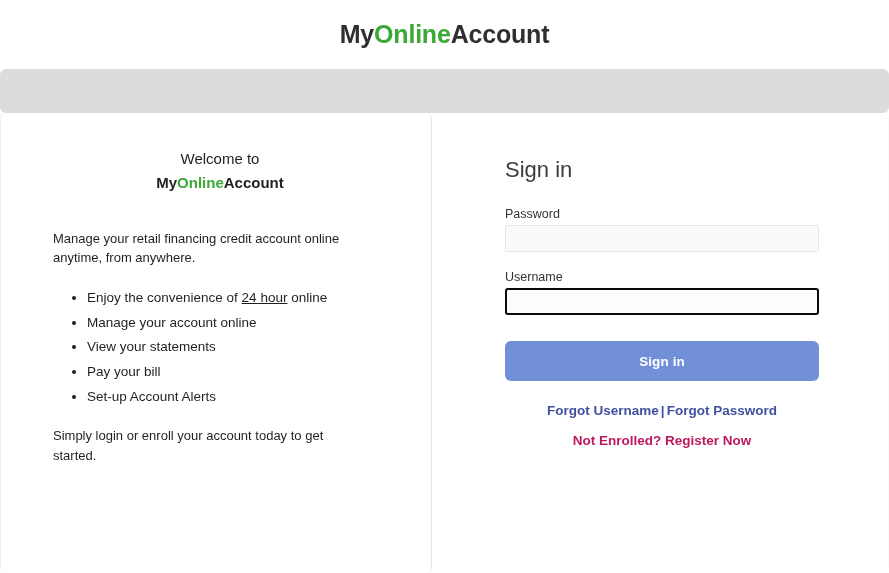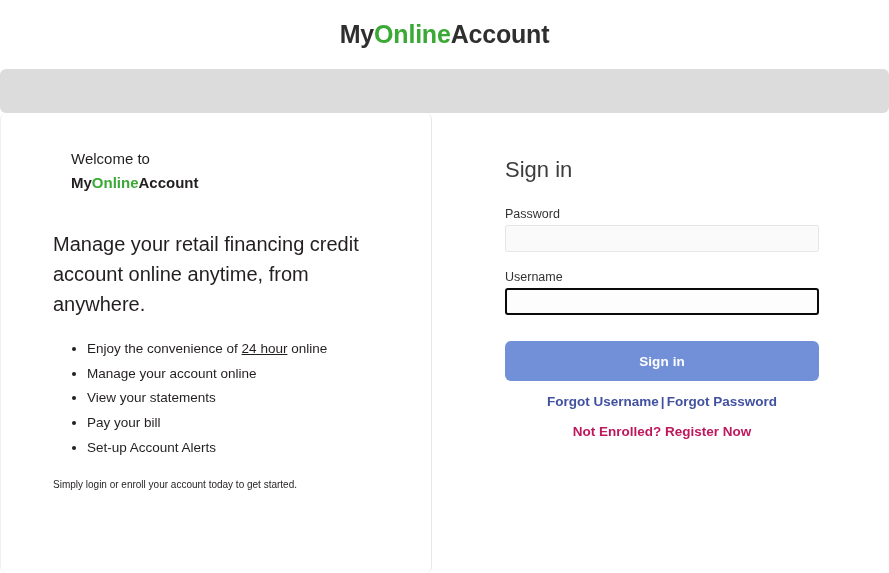--- a/index.html
+++ b/index.html
@@ -52,21 +52,21 @@
   }
 
   
   .info-col {
     width: 431px;
     flex: 0 0 431px;
     padding: 24px 62px 0 70px;
     border-right: 1px solid #e8e8e8;
   }
   .welcome-head {
-    text-align: left;
+    text-align: center;
     margin: 0;
     padding-top: 10px;
   }
   .welcome-line1 {
     display: block;
     font-size: 15px;
     font-weight: normal;
     color: #231f20;
     line-height: 1.55;
   }
@@ -74,39 +74,39 @@
     display: block;
     font-size: 15px;
     font-weight: bold;
     line-height: 1.7;
     white-space: nowrap;
   }
   .welcome-brand .dark { color: #231f20; }
   .welcome-brand .green { color: #3aa935; }
 
   .tagline {
-    font-size: 20px;
+    font-size: 13px;
     line-height: 1.5;
     color: #231f20;
     margin: 33px 0 0 -18px;
     font-weight: normal;
   }
 
   .benefits {
     margin: 20px 0 0 -32px;
     padding-left: 48px;
     font-size: 13.5px;
     line-height: 1.5;
     color: #231f20;
   }
   .benefits li { margin: 0 0 4.5px 0; }
   .benefits .underline { text-decoration: underline; }
 
   .closing {
-    font-size: 10px;
+    font-size: 13px;
     line-height: 1.53;
     color: #231f20;
     margin: 19px 0 0 -18px;
     max-width: 300px;
   }
 
   
   .signin-col {
     flex: 1 1 auto;
     padding: 46px 70px 0 73px;
@@ -157,21 +157,21 @@
     font-family: "Liberation Sans", sans-serif;
     font-size: 13.5px;
     font-weight: bold;
     cursor: pointer;
     letter-spacing: 0.1px;
   }
 
   .links {
     width: 314px;
     text-align: center;
-    margin-top: 8px;
+    margin-top: 17px;
   }
   .link-row { line-height: 1.55; }
   .link-row + .link-row { margin-top: 5px; }
   .app-link {
     color: #41519f;
     font-size: 13.5px;
     text-decoration: none;
     font-weight: bold;
     cursor: pointer;
   }

